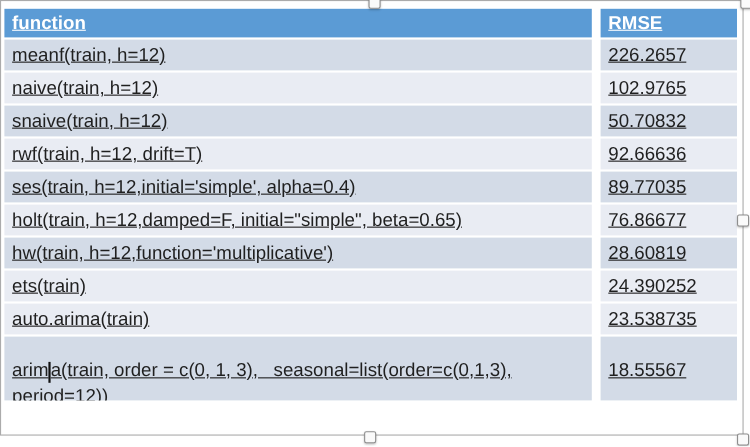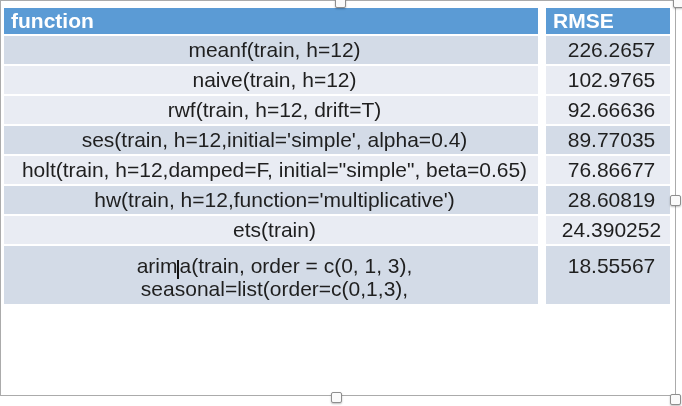--- a/index.html
+++ b/index.html
@@ -33,42 +33,43 @@
     width: 666px;
   }
   .row {
     display: flex;
     gap: 8px;
     margin-bottom: 2px;
   }
   .cell {
     box-sizing: border-box;
     padding-left: 7px;
-    font-size: 21px;
+    font-size: 17px;
     color: var(--text, #1f1f1f);
     white-space: pre-wrap;
     overflow: hidden;
+    text-decoration: underline;
   }
   .cell.func { width: 534px; }
   .cell.rmse { flex: 1; }
   .row.header { height: 26px; }
   .row.header .cell {
     background: var(--header-bg, #5b9bd5);
     color: var(--header-text, #ffffff);
     font-weight: bold;
     line-height: 26px;
   }
   .row.data { height: 28px; }
   .row.data .cell { line-height: 28px; }
-  .row.data.dark .cell { background: var(--row-dark, #d3dbe7); text-align: center; }
-  .row.data.light .cell { background: var(--row-light, #e9ecf3); text-align: center; }
+  .row.data.dark .cell { background: var(--row-dark, #d3dbe7); }
+  .row.data.light .cell { background: var(--row-light, #e9ecf3); }
   .row.data.tall { height: 58px; }
   .row.data.tall .cell {
     line-height: 23px;
-    padding-top: 8px;
+    padding-top: 19px;
   }
   .caret {
     display: inline-block;
     width: 2px;
     height: 19px;
     background: #111111;
     vertical-align: text-bottom;
     margin-bottom: -2px;
   }
   .handle {
@@ -100,40 +101,48 @@
     </div>
     <div id="table-body">
         <div class="row data dark">
           <div class="cell func">meanf(train, h=12)</div>
           <div class="cell rmse">226.2657</div>
         </div>
         <div class="row data light">
           <div class="cell func">naive(train, h=12)</div>
           <div class="cell rmse">102.9765</div>
         </div>
+        <div class="row data dark">
+          <div class="cell func">snaive(train, h=12)</div>
+          <div class="cell rmse">50.70832</div>
+        </div>
         <div class="row data light">
           <div class="cell func">rwf(train, h=12, drift=T)</div>
           <div class="cell rmse">92.66636</div>
         </div>
         <div class="row data dark">
           <div class="cell func">ses(train, h=12,initial='simple', alpha=0.4)</div>
           <div class="cell rmse">89.77035</div>
         </div>
         <div class="row data light">
           <div class="cell func">holt(train, h=12,damped=F, initial="simple", beta=0.65)</div>
           <div class="cell rmse">76.86677</div>
         </div>
         <div class="row data dark">
           <div class="cell func">hw(train, h=12,function='multiplicative')</div>
           <div class="cell rmse">28.60819</div>
         </div>
         <div class="row data light">
           <div class="cell func">ets(train)</div>
           <div class="cell rmse">24.390252</div>
         </div>
+        <div class="row data light">
+          <div class="cell func">auto.arima(train)</div>
+          <div class="cell rmse">23.538735</div>
+        </div>
         <div class="row data dark tall">
           <div class="cell func"><span>arim</span><span class="caret"></span><span>a(train, order = c(0, 1, 3),   seasonal=list(order=c(0,1,3),</span><br><span>period=12))</span></div>
           <div class="cell rmse">18.55567</div>
         </div>
       </div>
   </div>
 
   <div class="handle h-top-center"></div>
   <div class="handle h-top-right"></div>
   <div class="handle h-right-middle"></div>

